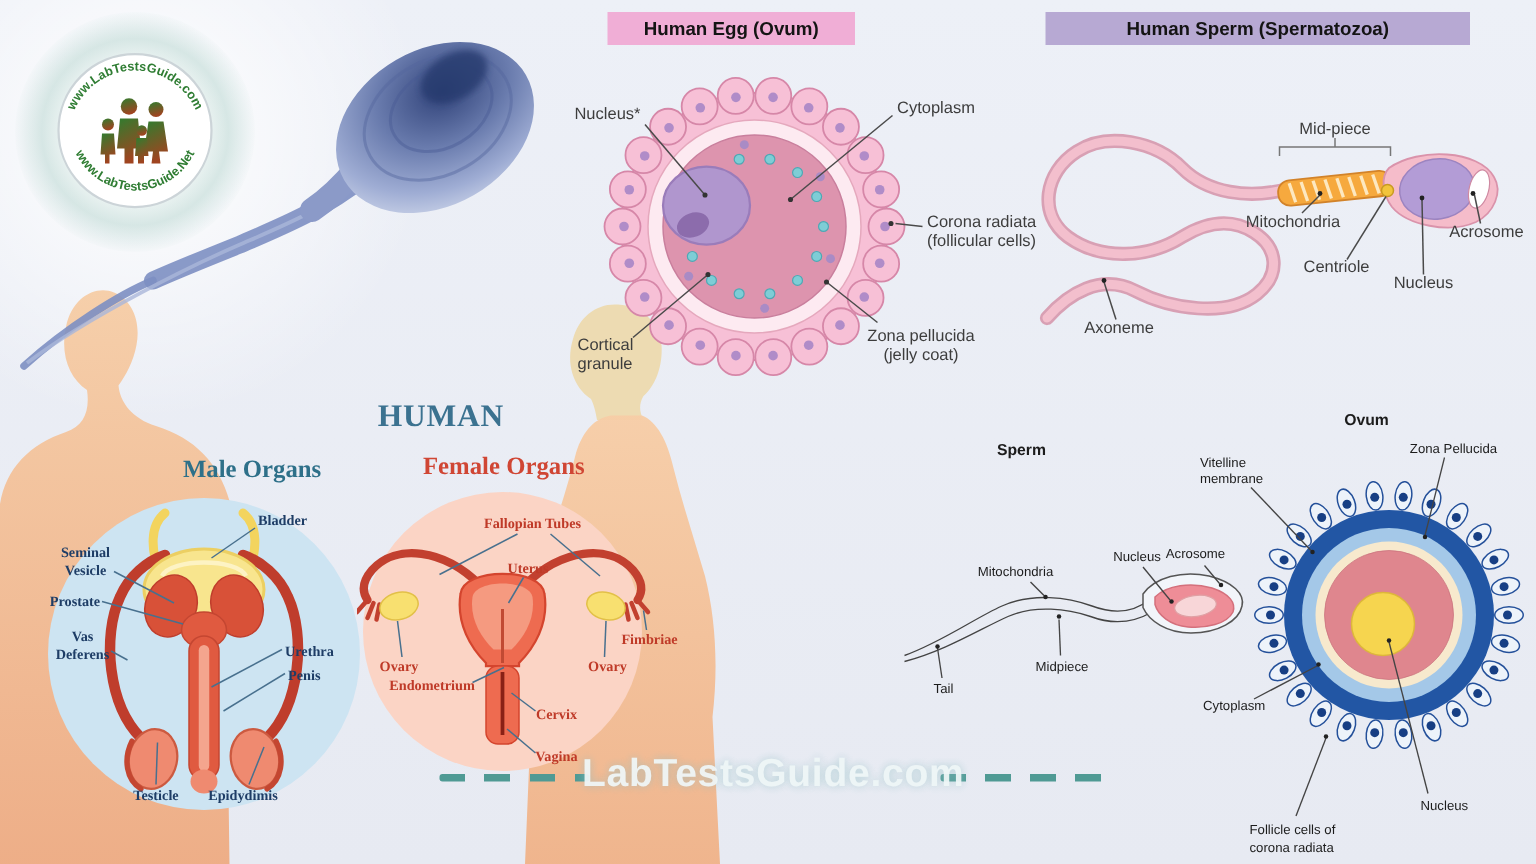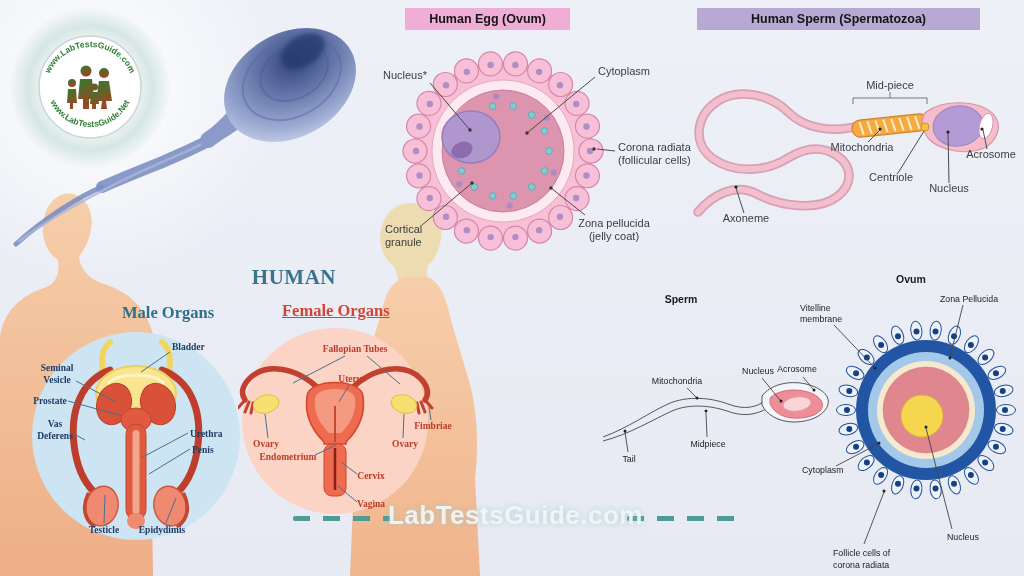--- a/index.html
+++ b/index.html
@@ -9,21 +9,21 @@
       radial-gradient(circle at 95px 90px, #ffffff 0%, rgba(255,255,255,0) 190px),
       linear-gradient(#edf0f7, #e7eaf2);}
   .abs{position:absolute;}
   .hdr{position:absolute;display:flex;align-items:center;justify-content:center;
        font:bold 12.5px "Liberation Sans",sans-serif;color:#141414;}
   .hdr-egg{left:405px;top:8px;width:165px;height:22px;background:#f0aed6;}
   .hdr-sperm{left:697px;top:8px;width:283px;height:22px;background:#b7a9d3;}
   .title-block{left:136px;top:216px;width:200px;text-align:right;
     font:bold 21px "Liberation Serif",serif;color:#3b7290;line-height:27px;letter-spacing:.5px;margin-top:48px;}
   .hd-male{left:86px;top:303px;font:bold 16.5px "Liberation Serif",serif;color:#2e7089;margin-left:36px;}
-  .hd-female{left:282px;top:301px;font:bold 16.5px "Liberation Serif",serif;color:#d04634;text-decoration:underline;}
+  .hd-female{left:282px;top:301px;font:bold 16.5px "Liberation Serif",serif;color:#d04634;}
   .dash{position:absolute;top:516px;height:5px;border-radius:2px;
     background:repeating-linear-gradient(90deg,#4f9a94 0 17px,transparent 17px 30px);}
   .dash-l{left:293px;width:100px;}
   .dash-r{left:627px;width:112px;}
   .watermark{left:383px;top:500px;width:260px;text-align:right;
     font:600 26px "Liberation Sans",sans-serif;color:#eef6f7;opacity:.95;
     text-shadow:0 0 6px rgba(145,190,195,.65);letter-spacing:.5px;}
   .lblA{font:11px "Liberation Sans",sans-serif;fill:#3d3d3d;}
   .lblM{font:bold 9.5px "Liberation Serif",serif;fill:#1e3d66;}
   .lblF{font:bold 9.5px "Liberation Serif",serif;fill:#bf3a28;}

